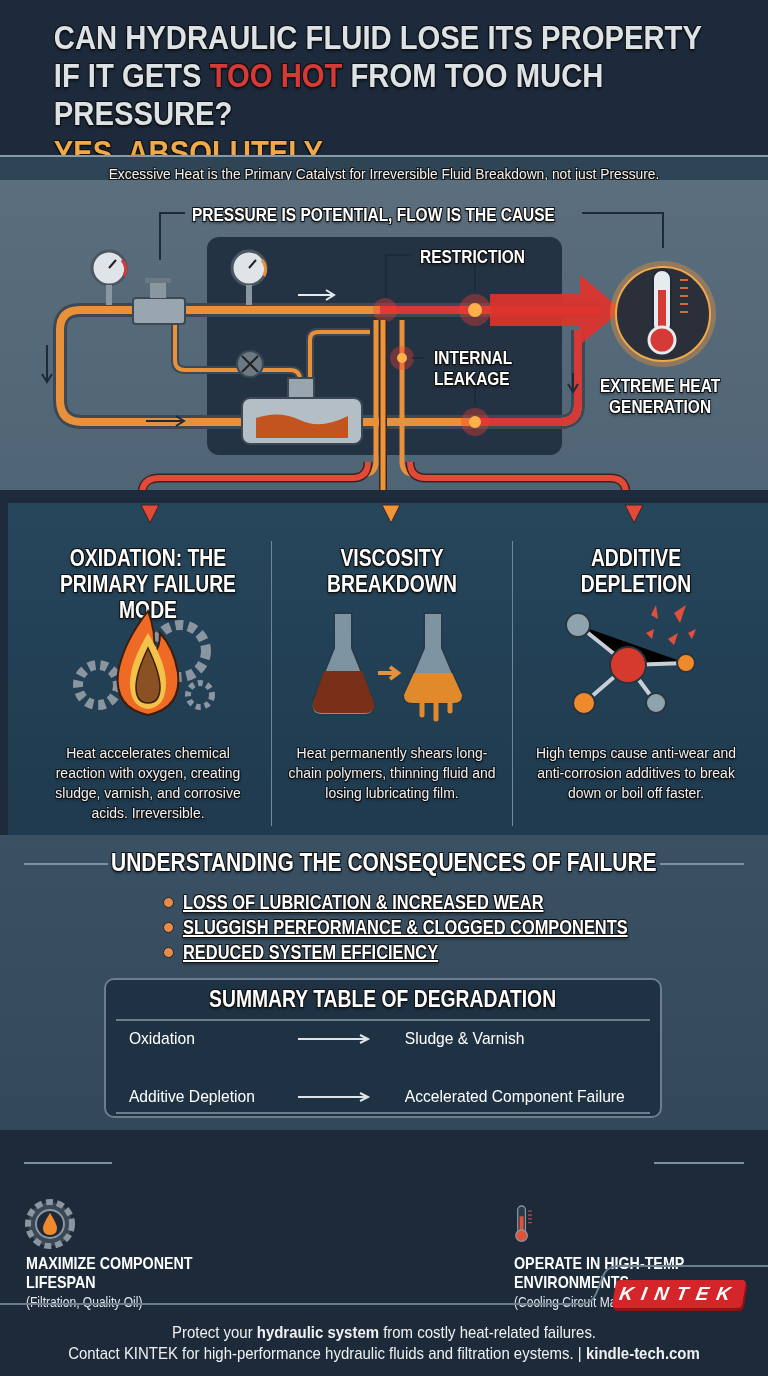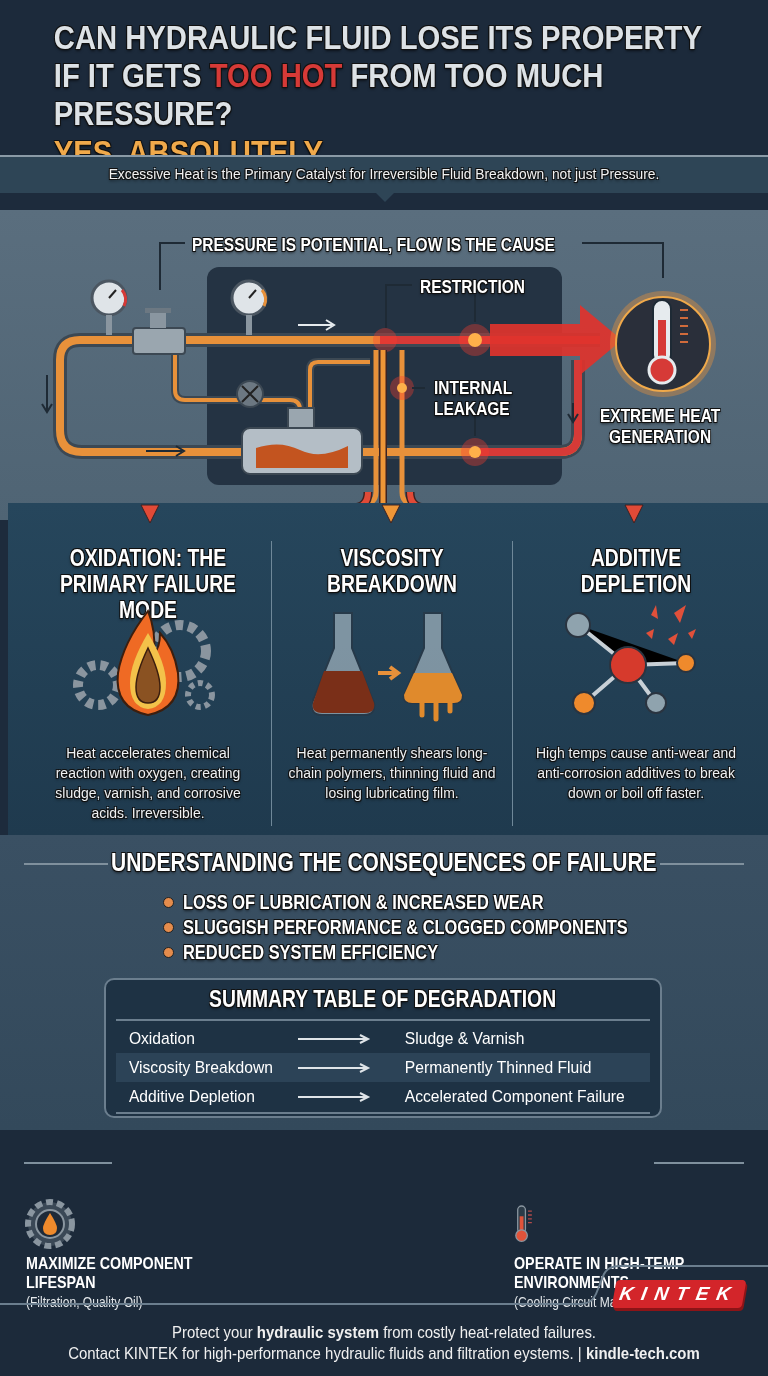--- a/index.html
+++ b/index.html
@@ -10,38 +10,38 @@
   .header { position: absolute; left: 0; top: 0; width: 768px; height: 155px; background: #1c2a3b; text-align: left; }
   .header .t1, .header .t2 { color: #dde2e6; font-size: 34px; font-weight: bold; line-height: 38px; transform: scaleX(0.86); }
   .header .t1 { margin-top: 18px; }
   .header .hot { color: #d63a37; }
   .header .t3 { color: #f0a94a; font-size: 34px; font-weight: bold; line-height: 40px; transform: scaleX(0.86); }
   .subbar { position: absolute; left: 0; top: 155px; width: 768px; height: 38px; background: #2e4556; border-top: 2px solid #8a9aa6; }
   .subbar span { display: block; text-align: center; font-size: 15px; line-height: 34px; color: #f2f2f2; transform: scaleX(0.92); }
   .subbar .notch { position: absolute; left: 376px; bottom: -9px; width: 0; height: 0; border-left: 9px solid transparent; border-right: 9px solid transparent; border-top: 9px solid #2e4556; }
 
   
-  .diagram { position: absolute; left: 0; top: 210px; width: 768px; height: 310px; background: linear-gradient(#5a6e7e, #4f6474); }
+  .diagram { position: absolute; left: 0; top: 180px; width: 768px; height: 310px; background: linear-gradient(#5a6e7e, #4f6474); }
   .diagram svg { position: absolute; left: 0; top: 0; }
   .lbl { position: absolute; font-size: 18px; font-weight: bold; color: #fff; transform: scaleX(0.86); transform-origin: left top; white-space: nowrap; }
 
   
   .cols { position: absolute; left: 8px; top: 503px; width: 768px; height: 332px; background: linear-gradient(#26465c, #1f3a4e); }
   .col { position: absolute; top: 0; width: 256px; height: 332px; text-align: center; }
   .col .title { position: absolute; top: 42px; left: 0; width: 256px; font-size: 23px; font-weight: bold; line-height: 26px; transform: scaleX(0.84); }
   .col .text { position: absolute; top: 240px; left: 10px; width: 236px; font-size: 15.5px; line-height: 20px; color: #eef1f3; transform: scaleX(0.9); }
   .vsep { position: absolute; top: 38px; width: 1px; height: 285px; background: #6f8899; }
   .col svg { position: absolute; left: 48px; top: 100px; }
 
   
   .cons { position: absolute; left: 0; top: 835px; width: 768px; height: 295px; background: linear-gradient(#3a5063, #33495b); }
   .sec-title { position: absolute; left: 0; width: 768px; text-align: center; font-size: 25px; font-weight: bold; }
   .sec-title span { display: inline-block; transform: scaleX(0.84); }
   .rule { position: absolute; height: 2px; background: #7f909d; }
-  .bullets { position: absolute; left: 163px; top: 55px; }
+  .bullets { position: absolute; left: 163px; top: 55px; text-decoration: underline; }
   .bullet { height: 25px; display: flex; align-items: center; }
   .bullet .dot { width: 11px; height: 11px; border-radius: 50%; background: #e58c4c; border: 1px solid #222; margin-right: 9px; }
   .bullet .txt { font-size: 20px; font-weight: bold; transform: scaleX(0.82); transform-origin: left center; white-space: nowrap; }
 
   .table { position: absolute; left: 104px; top: 143px; width: 558px; height: 140px; background: #1e3244; border: 2px solid #6b7e8e; border-radius: 10px; }
   .table .th { position: absolute; left: 0; top: 6px; width: 100%; text-align: center; font-size: 23px; font-weight: bold; }
   .table .th span { display: inline-block; transform: scaleX(0.84); }
   .table .hr { position: absolute; left: 10px; right: 10px; height: 2px; background: #6b7e8e; }
   .trow { position: absolute; left: 10px; width: 534px; height: 29px; display: flex; align-items: center; font-size: 17px; }
   .trow.alt { background: #2c4357; }
@@ -255,27 +255,20 @@
   <div class="table">
     <div class="th outline"><span>SUMMARY TABLE OF DEGRADATION</span></div>
     <div class="hr" style="top:39px"></div>
     <div class="trow" style="top:44px">
       <span class="a">Oxidation</span>
       <span class="arr"><svg width="75" height="10">
             <path d="M2 5 H70 M64 1 L72 5 L64 9" stroke="#dfe4e8" stroke-width="2" fill="none"></path>
           </svg></span>
       <span class="b">Sludge &amp; Varnish</span>
     </div>
-    <div class="trow alt" style="top:73px">
-      <span class="a">Viscosity Breakdown</span>
-      <span class="arr"><svg width="75" height="10">
-            <path d="M2 5 H70 M64 1 L72 5 L64 9" stroke="#dfe4e8" stroke-width="2" fill="none"></path>
-          </svg></span>
-      <span class="b">Permanently Thinned Fluid</span>
-    </div>
     <div class="trow" style="top:102px">
       <span class="a">Additive Depletion</span>
       <span class="arr"><svg width="75" height="10">
             <path d="M2 5 H70 M64 1 L72 5 L64 9" stroke="#dfe4e8" stroke-width="2" fill="none"></path>
           </svg></span>
       <span class="b">Accelerated Component Failure</span>
     </div>
     <div class="hr" style="top:132px"></div>
   </div>
 </div>

